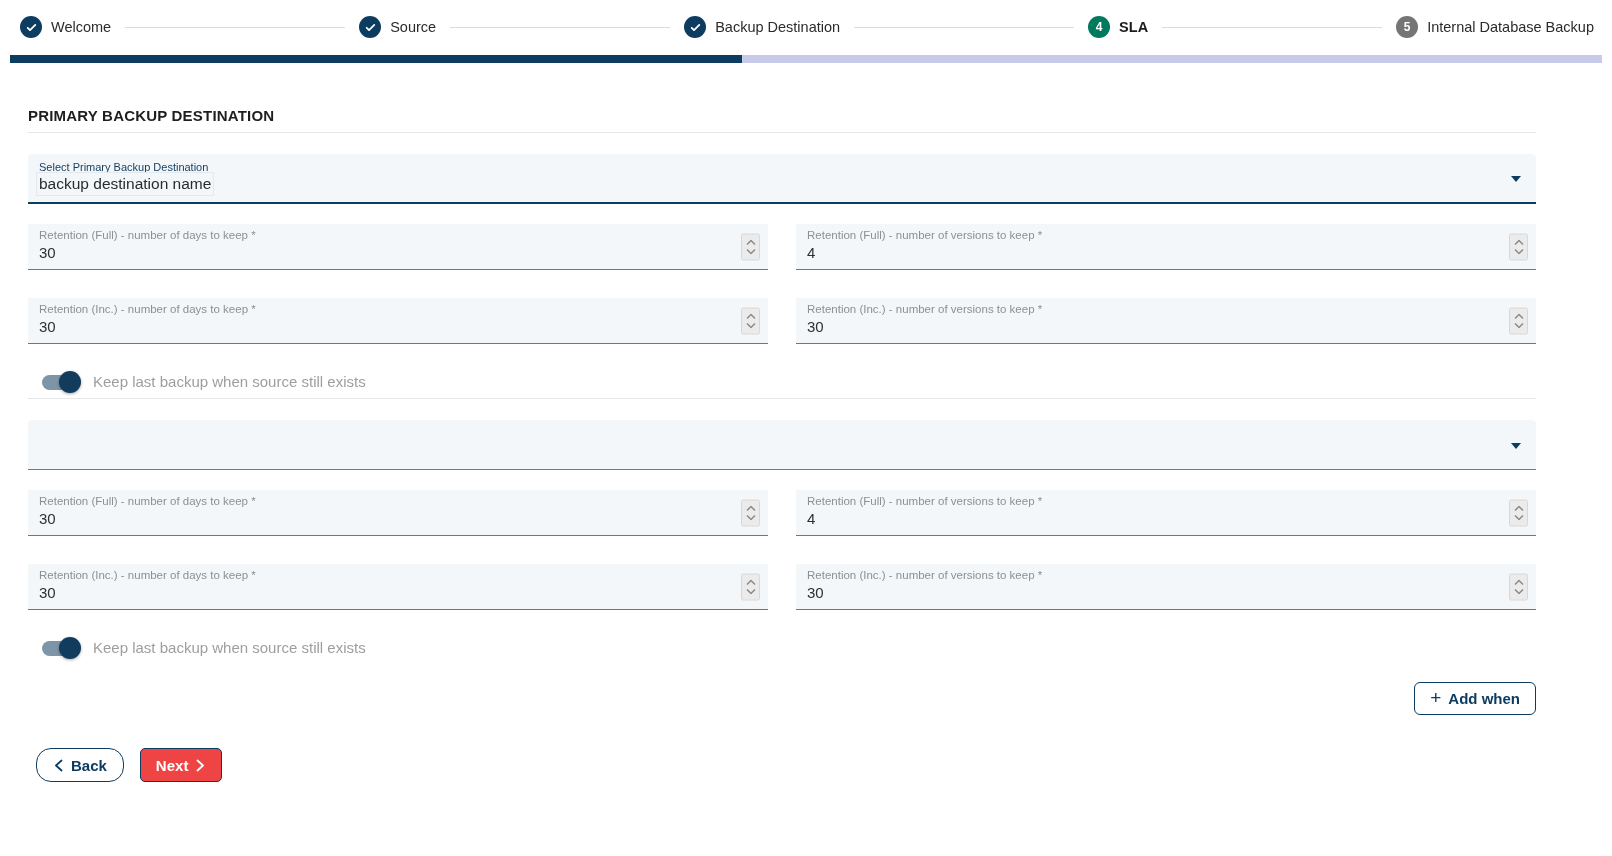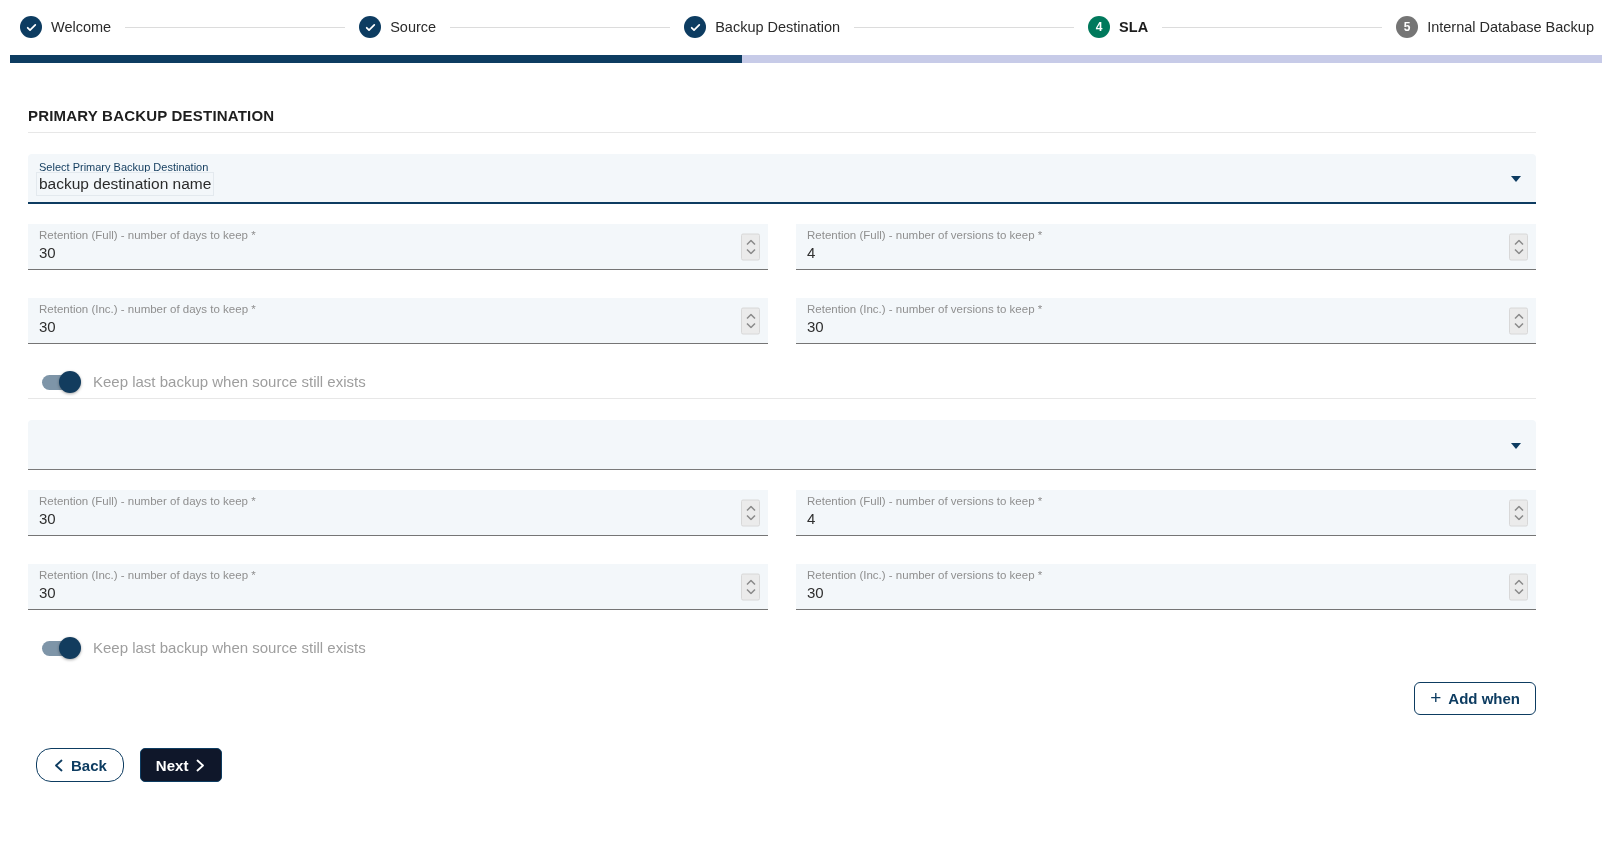--- a/index.html
+++ b/index.html
@@ -62,21 +62,21 @@
                    border-radius:50%; background:#123c5e;
                    box-shadow:0 1px 3px rgba(0,0,0,.35); }
   .toggle-label { font-size:15px; color:#9e9e9e; }
 
   
   .add-rule-row { display:flex; justify-content:flex-end; margin-top:26px; }
   .btn { display:inline-flex; align-items:center; justify-content:center; gap:7px;
          font-family:"Liberation Sans", sans-serif; font-size:15px; font-weight:700;
          border-radius:6px; cursor:pointer; }
   .btn-outline { background:#ffffff; border:1.5px solid #0d3c61; color:#0d3c61; }
-  .btn-solid   { background:#0f172a; border:1.5px solid #0d3c61; color:#ffffff; }
+  .btn-solid   { background:#ef4444; border:1.5px solid #0d3c61; color:#ffffff; }
   .add-rule-btn { height:33px; padding:0 15px; }
   .plus-glyph { font-size:19px; font-weight:400; line-height:1; margin-top:-2px; }
   .nav-row { display:flex; align-items:center; gap:16px; margin:33px 0 0 8px; }
   .back-btn { height:34px; padding:0 16px; border-width:1px;border-radius:15px; }
   .next-btn { height:34px; padding:0 15px; border-radius:5px; }
   .chev { display:block; }
 </style>
 </head>
 <body>
 

